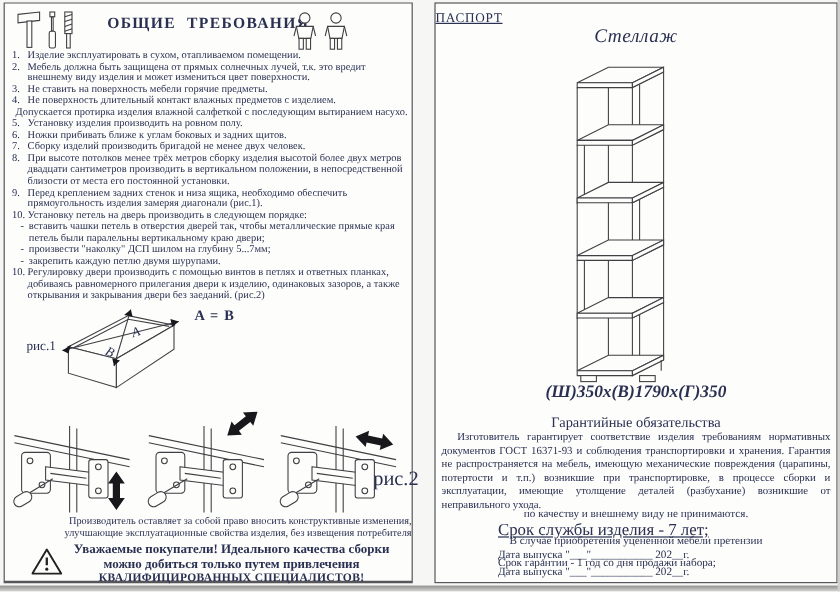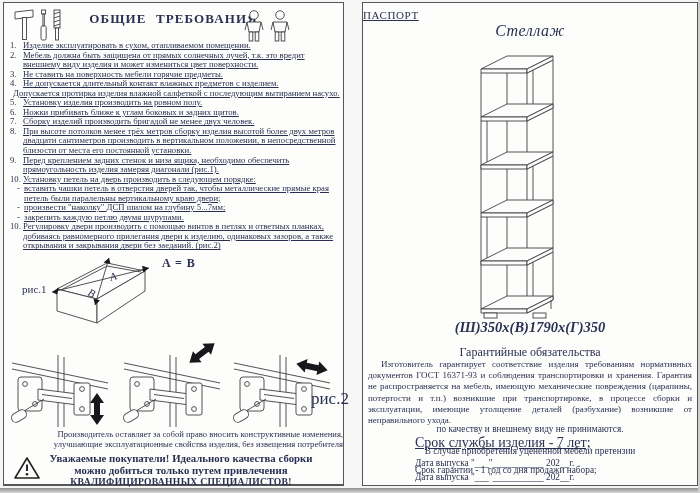--- a/index.html
+++ b/index.html
@@ -17,39 +17,39 @@
   .scan-right{position:absolute;left:698px;top:0;width:2px;height:493px;background:#cfcfcd;}
 
   
   .tools{position:absolute;left:10px;top:5px;}
   .persons{position:absolute;left:238px;top:6px;}
   .gen-title{position:absolute;left:0;top:8px;width:100%;text-align:center;
     font-size:13px;font-weight:bold;letter-spacing:1.1px;word-spacing:5px;}
   .req-list{position:absolute;left:6px;top:38px;width:332px;font-size:8.7px;line-height:9.55px;}
   .li{display:flex;}
   .li .num{flex:0 0 13px;}
-  .li .txt{flex:1;text-decoration:underline;}
+  .li .txt{flex:1;}
   .li.cont .num{flex:0 0 3px;}
   .li.subi{margin-left:7px;}
   .li.subi .num{flex:0 0 7px;}
 
   .fig1-area{position:absolute;left:0;top:248px;width:341px;height:90px;}
   .fig1-label{position:absolute;left:18px;top:32px;font-size:11px;}
   .fig1-svg{position:absolute;left:47px;top:4px;}
   .ab-formula{position:absolute;left:158px;top:5px;font-size:12px;font-weight:bold;letter-spacing:1px;}
 
   .hinges{position:absolute;left:0;top:336px;width:341px;height:94px;}
   .hinge1{position:absolute;left:4px;top:0;}
   .hinge2{position:absolute;left:116px;top:0;}
   .hinge3{position:absolute;left:226px;top:0;}
   .fig2-label{position:absolute;left:307px;top:50px;font-size:17px;}
 
   .manu-note{position:absolute;left:0;top:427px;width:100%;text-align:right;
     font-size:8.6px;line-height:9.6px;}
-  .warning{position:absolute;left:10px;top:450px;width:300px;display:flex;gap:8px;}
+  .warning{position:absolute;left:22px;top:450px;width:300px;display:flex;gap:8px;}
   .warn-tri{flex:0 0 26px;margin-top:3px;}
   .warn-lines{flex:1;text-align:center;font-weight:bold;font-size:10.8px;line-height:11.5px;}
   .warn-lines .caps{font-size:9.6px;letter-spacing:0.3px;}
 
   
   .pass-title{position:absolute;left:0;top:6px;width:100%;text-align:left;font-size:11px;letter-spacing:0.6px;text-decoration:underline;}
   .product-name{position:absolute;left:0;top:19px;width:100%;text-align:center;
     font-size:16px;font-weight:normal;font-style:italic;letter-spacing:0.5px;}
   .shelf-svg{position:absolute;left:96px;top:48px;}
   .dims{position:absolute;left:0;top:316px;width:100%;text-align:center;
@@ -112,21 +112,21 @@
     <div class="li">
         <span class="num">2.</span>
         <span class="txt">Мебель должна быть защищена от прямых солнечных лучей, т.к. это вредит внешнему виду изделия и может измениться цвет поверхности.</span>
       </div>
     <div class="li">
         <span class="num">3.</span>
         <span class="txt">Не ставить на поверхность мебели горячие предметы.</span>
       </div>
     <div class="li">
         <span class="num">4.</span>
-        <span class="txt">Не допускается длительный контакт влажных предметов с изделием.</span>
+        <span class="txt">Не поверхность длительный контакт влажных предметов с изделием.</span>
       </div>
     <div class="li cont">
         <span class="num"></span>
         <span class="txt">Допускается протирка изделия влажной салфеткой с последующим вытиранием насухо.</span>
       </div>
     <div class="li">
         <span class="num">5.</span>
         <span class="txt">Установку изделия производить на ровном полу.</span>
       </div>
     <div class="li">

